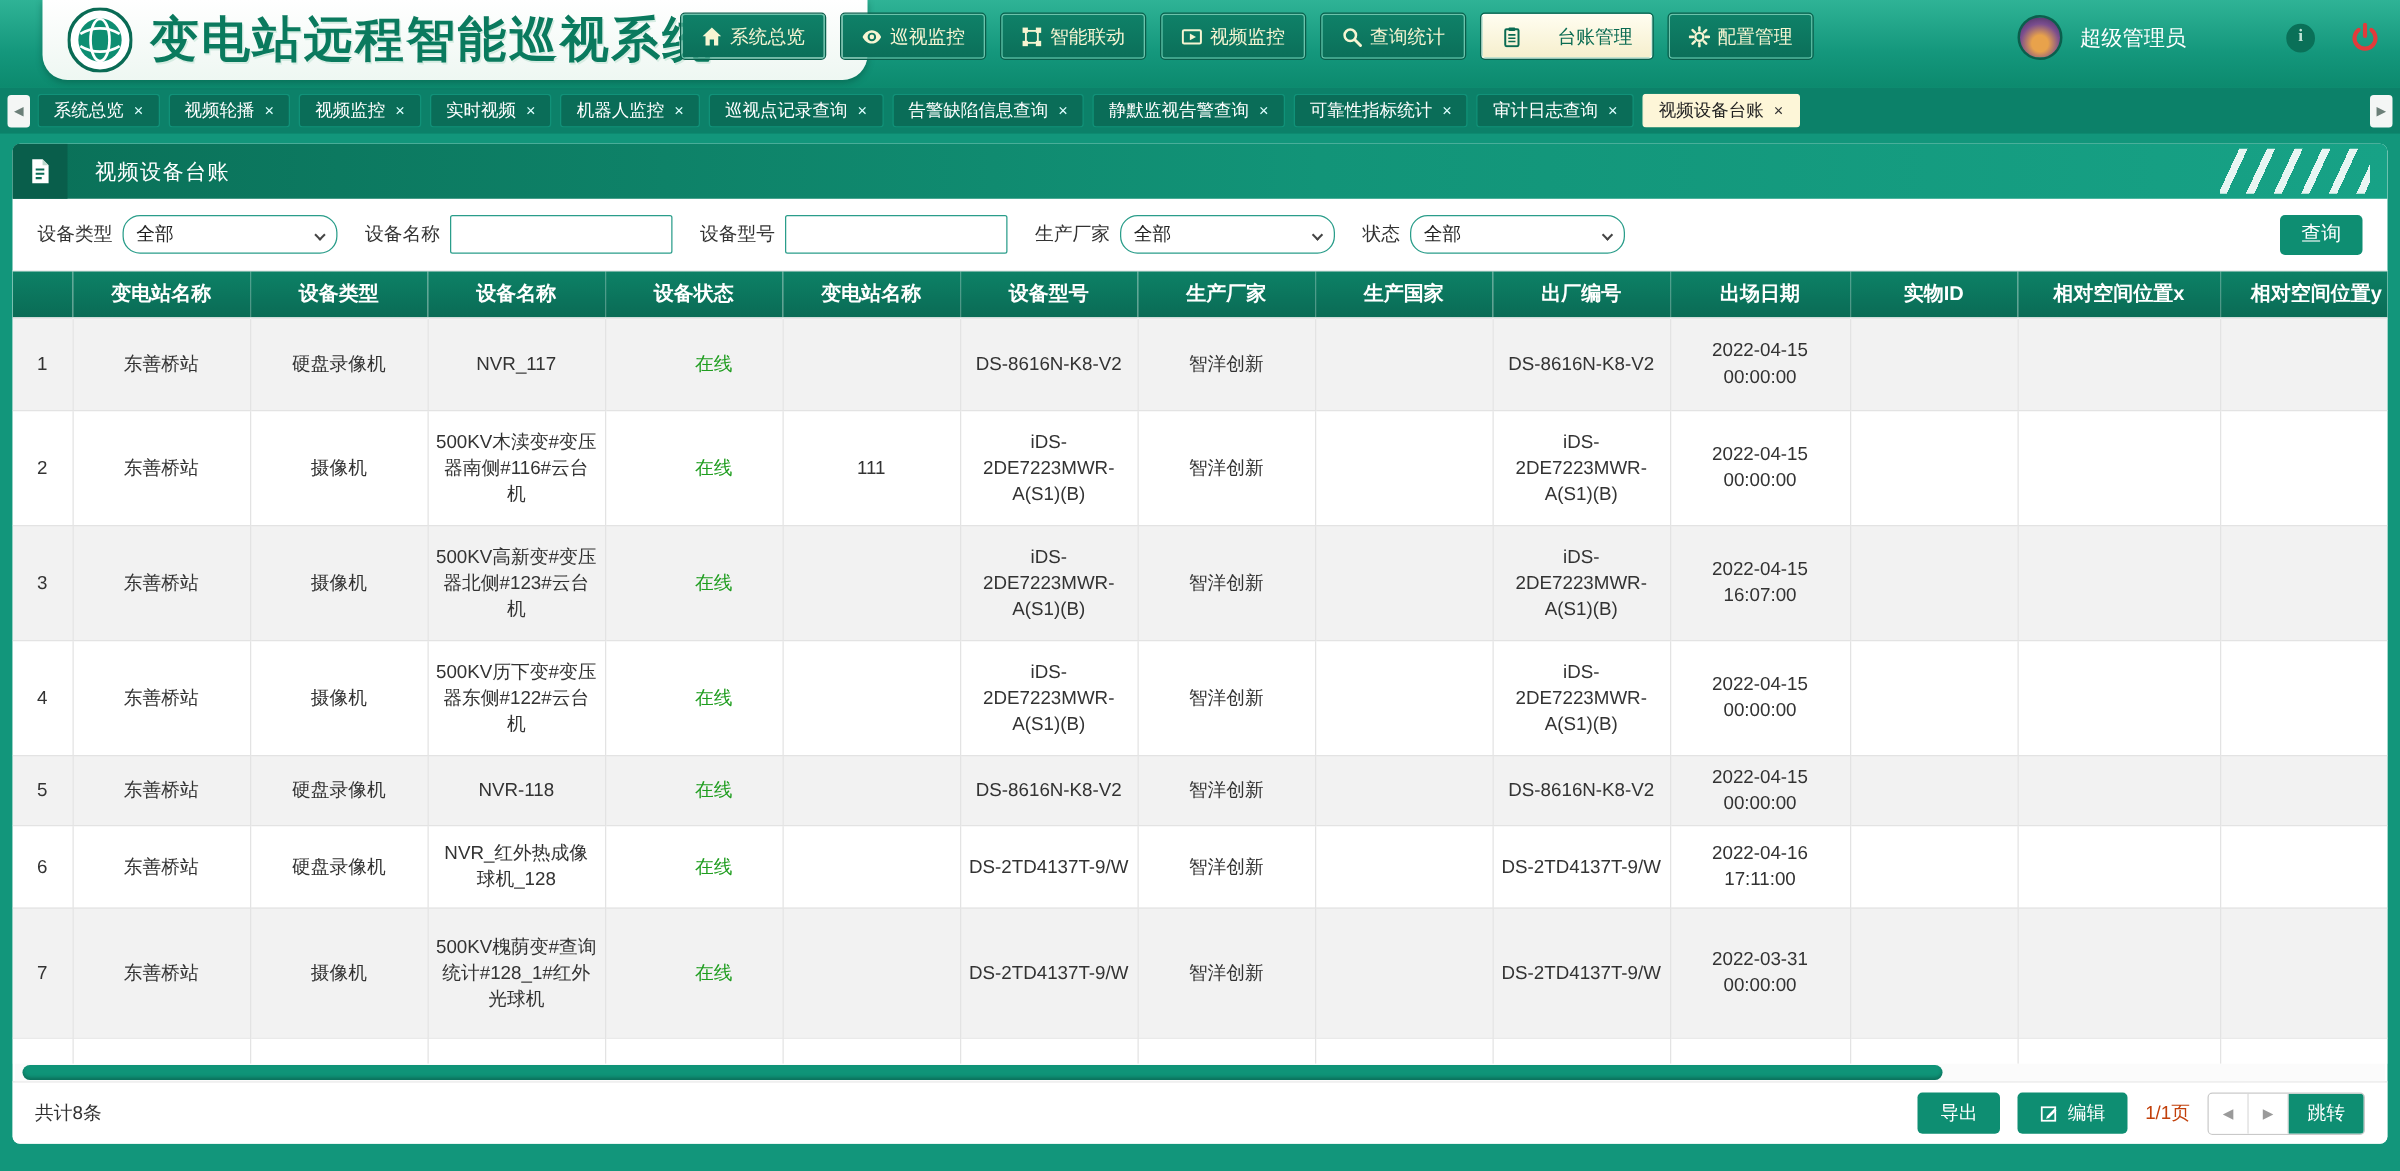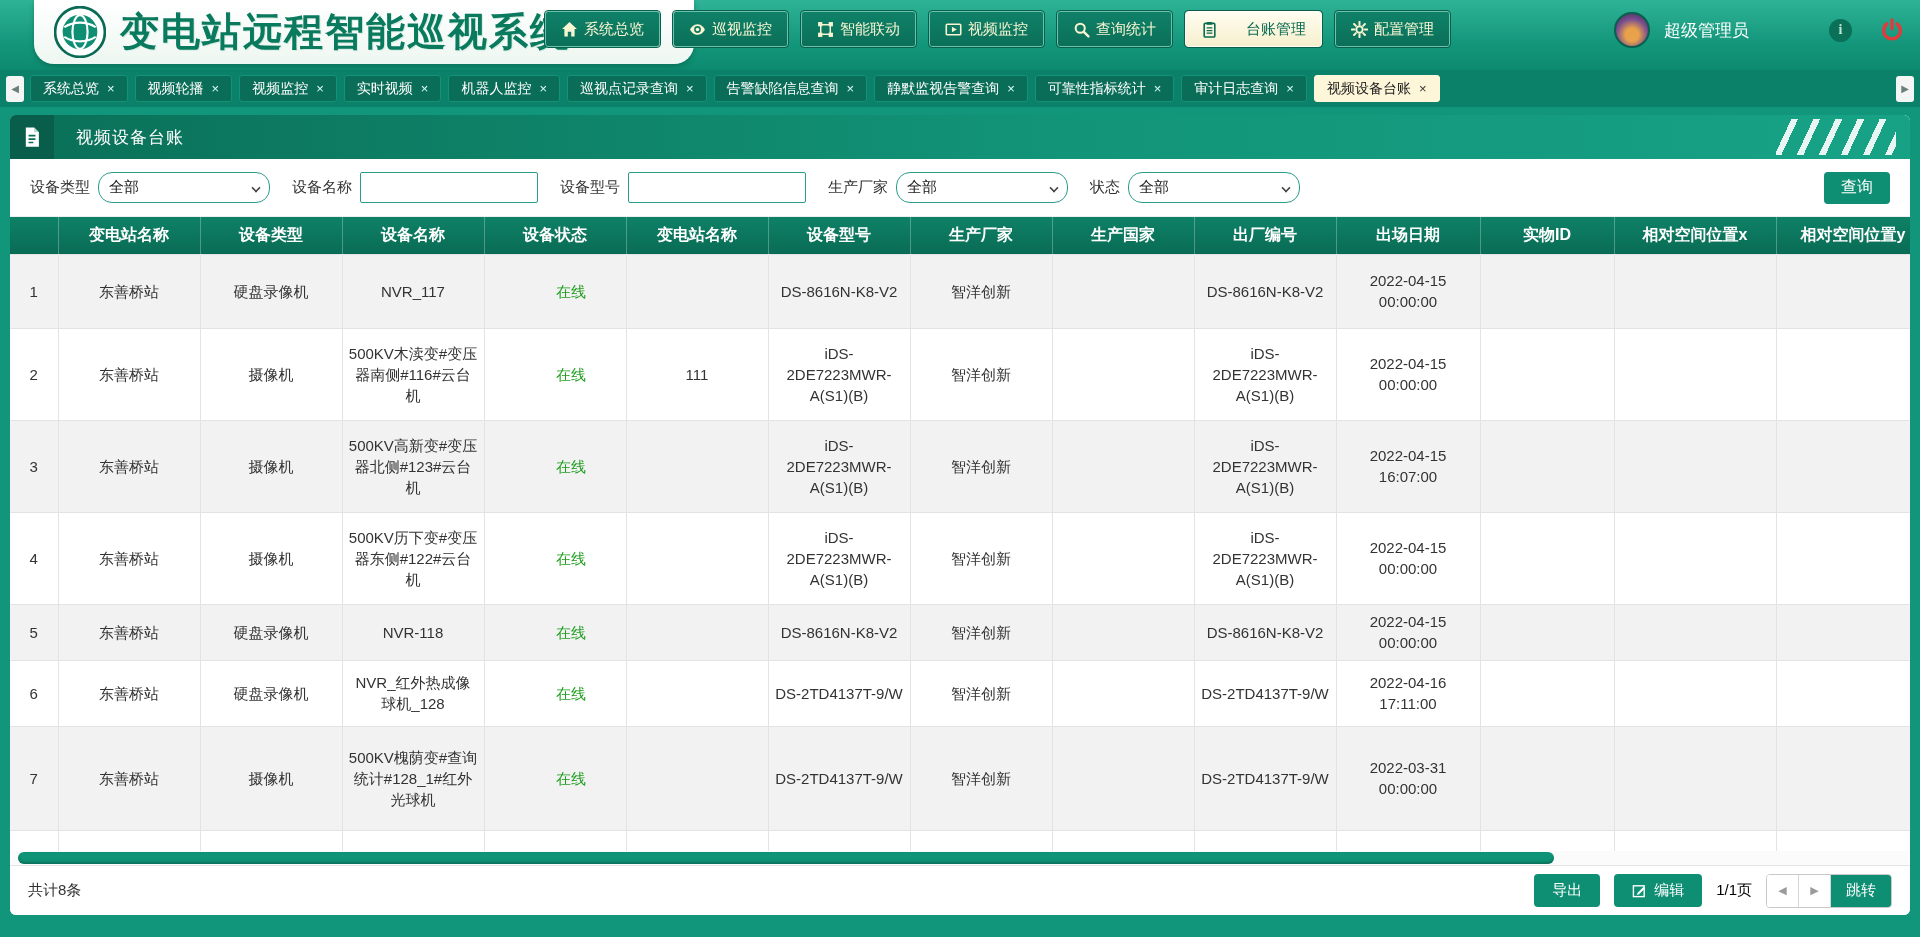--- a/index.html
+++ b/index.html
@@ -94,21 +94,21 @@
     background:#0f9478; border-radius:7px; box-shadow:inset 0 -2px 3px rgba(0,0,0,.25); cursor:pointer; }
 
   
   .tfooter { flex:0 0 50px; display:flex; align-items:center; padding:0 18px;
     border-top:1px solid #e5e5e5; font-size:15px; color:#333; background:#fff; }
   .foot-right { margin-left:auto; display:flex; align-items:center; gap:14px; }
   .g-btn { height:33px; background:#0e8e72; color:#fff; border:none; border-radius:4px;
     font-size:15px; padding:0 18px; cursor:pointer; display:inline-flex;
     align-items:center; gap:7px; }
   .g-btn svg { width:15px; height:15px; }
-  .page-ind { color:#000000; }
+  .page-ind { color:#c2410c; }
   .pager { display:inline-flex; border:1px solid #c9c9c9; border-radius:4px; overflow:hidden; height:34px; }
   .pager .pg { width:32px; background:#fff; border:none; border-right:1px solid #d6d6d6;
     color:#9a9a9a; font-size:11px; cursor:pointer; }
   .pager .jump { width:60px; background:#0e8e72; color:#fff; border:none;
     font-size:15px; cursor:pointer; }
 </style>
 </head>
 <body>
 
 <div class="topbar">

